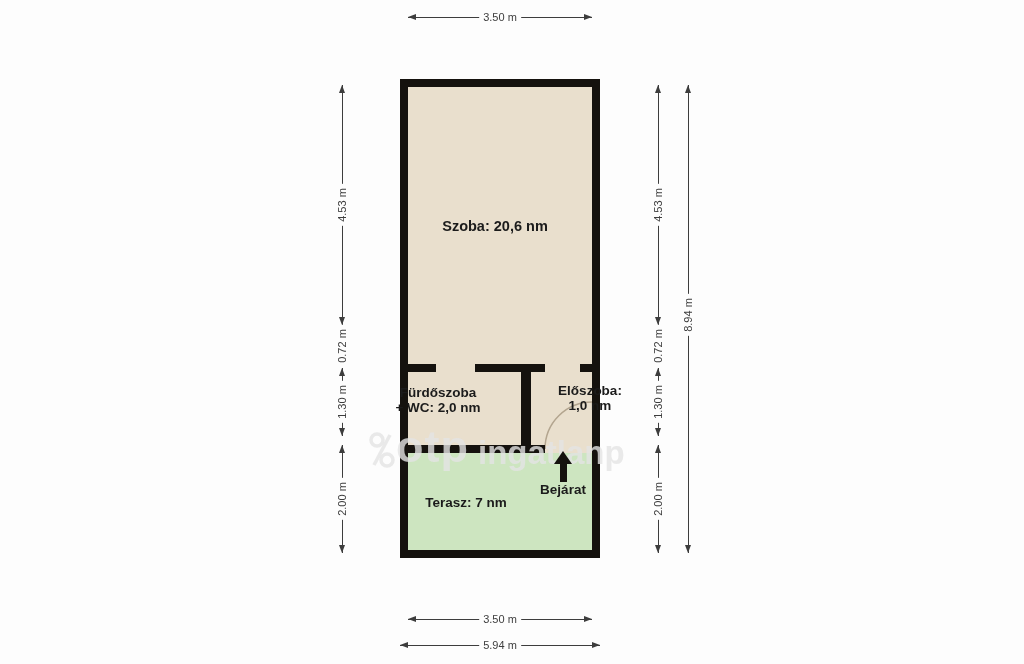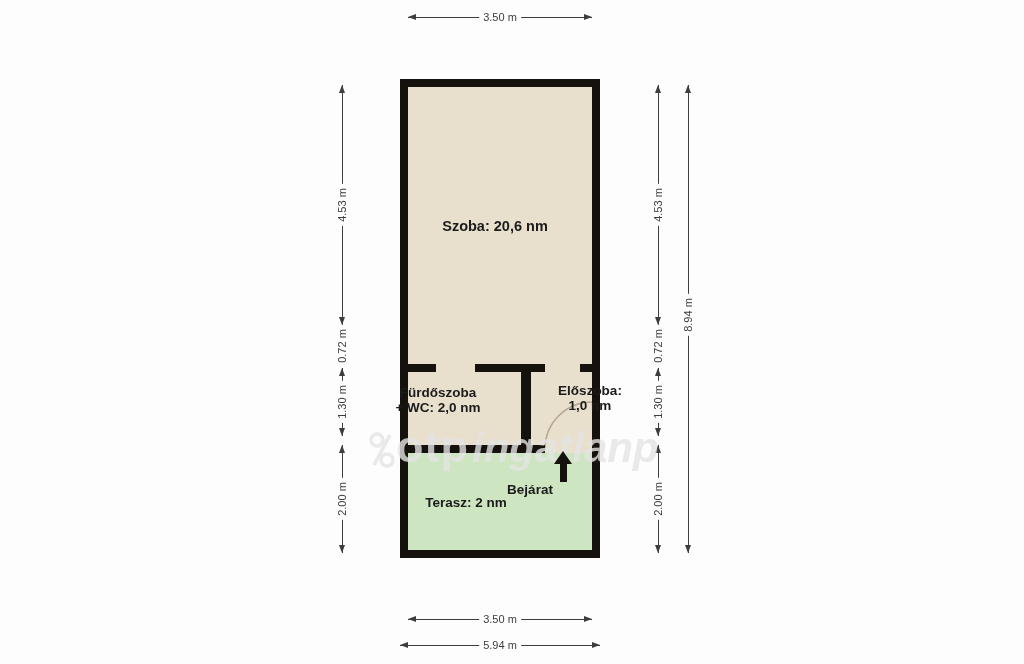--- a/index.html
+++ b/index.html
@@ -45,21 +45,21 @@
     border:3.5px solid transparent;border-bottom:0;border-top:8px solid var(--dim);}
   .dim-label{position:absolute;transform:translate(-50%,-50%);z-index:4;
     font-size:11px;color:var(--dim);background:var(--bg);padding:0 4px;white-space:nowrap;}
   .dim-label.vert{transform:translate(-50%,-50%) rotate(-90deg);}
 
   
   .watermark{position:absolute;left:369px;top:423px;height:46px;z-index:5;
     display:flex;align-items:flex-end;gap:1px;color:var(--watermark);
     pointer-events:none;white-space:nowrap;}
   .watermark .brand{font-size:45px;font-weight:bold;letter-spacing:1px;line-height:1;}
-  .watermark .suffix{font-size:42px;font-weight:bold;font-style:italic;line-height:1;margin-left:2px;}
+  .watermark .suffix{font-size:33px;font-weight:bold;line-height:1;margin-left:8px;}
 </style>
 </head>
 <body>
 
 <div class="canvas">
 
   <div class="fill room" style="left:408px;top:87px;width:184px;height:463px"></div>
   <div class="fill terrace" style="left:408px;top:453px;width:184px;height:97px"></div>
 
   <svg class="arc-svg" width="1024" height="664">
@@ -86,27 +86,27 @@
 
   <div class="room-label big" style="left:495px;top:226px">Szoba: 20,6 nm</div>
   <div class="room-label" style="left:438px;top:400px">
     <div>Fürdőszoba</div>
     <div>+ WC: 2,0 nm</div>
   </div>
   <div class="room-label" style="left:590px;top:398px">
     <div>Előszoba:</div>
     <div>1,0 nm</div>
   </div>
-  <div class="room-label" style="left:466px;top:502px">Terasz: 2 nm</div>
+  <div class="room-label" style="left:466px;top:502px">Terasz: 7 nm</div>
 
   <div class="entry-arrow">
     <div class="head"></div>
     <div class="shaft"></div>
   </div>
-  <div class="room-label" style="left:530px;top:489px">Bejárat</div>
+  <div class="room-label" style="left:563px;top:489px">Bejárat</div>
 
   <div class="dim dim-h" style="left:408px;top:17px;width:184px"></div>
   <div class="dim-label" style="left:500px;top:17px">3.50 m</div>
 
   <div class="dim dim-v" style="left:342px;top:85px;height:240px"></div>
   <div class="dim-label vert" style="left:342px;top:205px">4.53 m</div>
   <div class="dim dim-v" style="left:342px;top:329px;height:35px"></div>
   <div class="dim-label vert" style="left:342px;top:346px">0.72 m</div>
   <div class="dim dim-v" style="left:342px;top:368px;height:68px"></div>
   <div class="dim-label vert" style="left:342px;top:402px">1.30 m</div>

